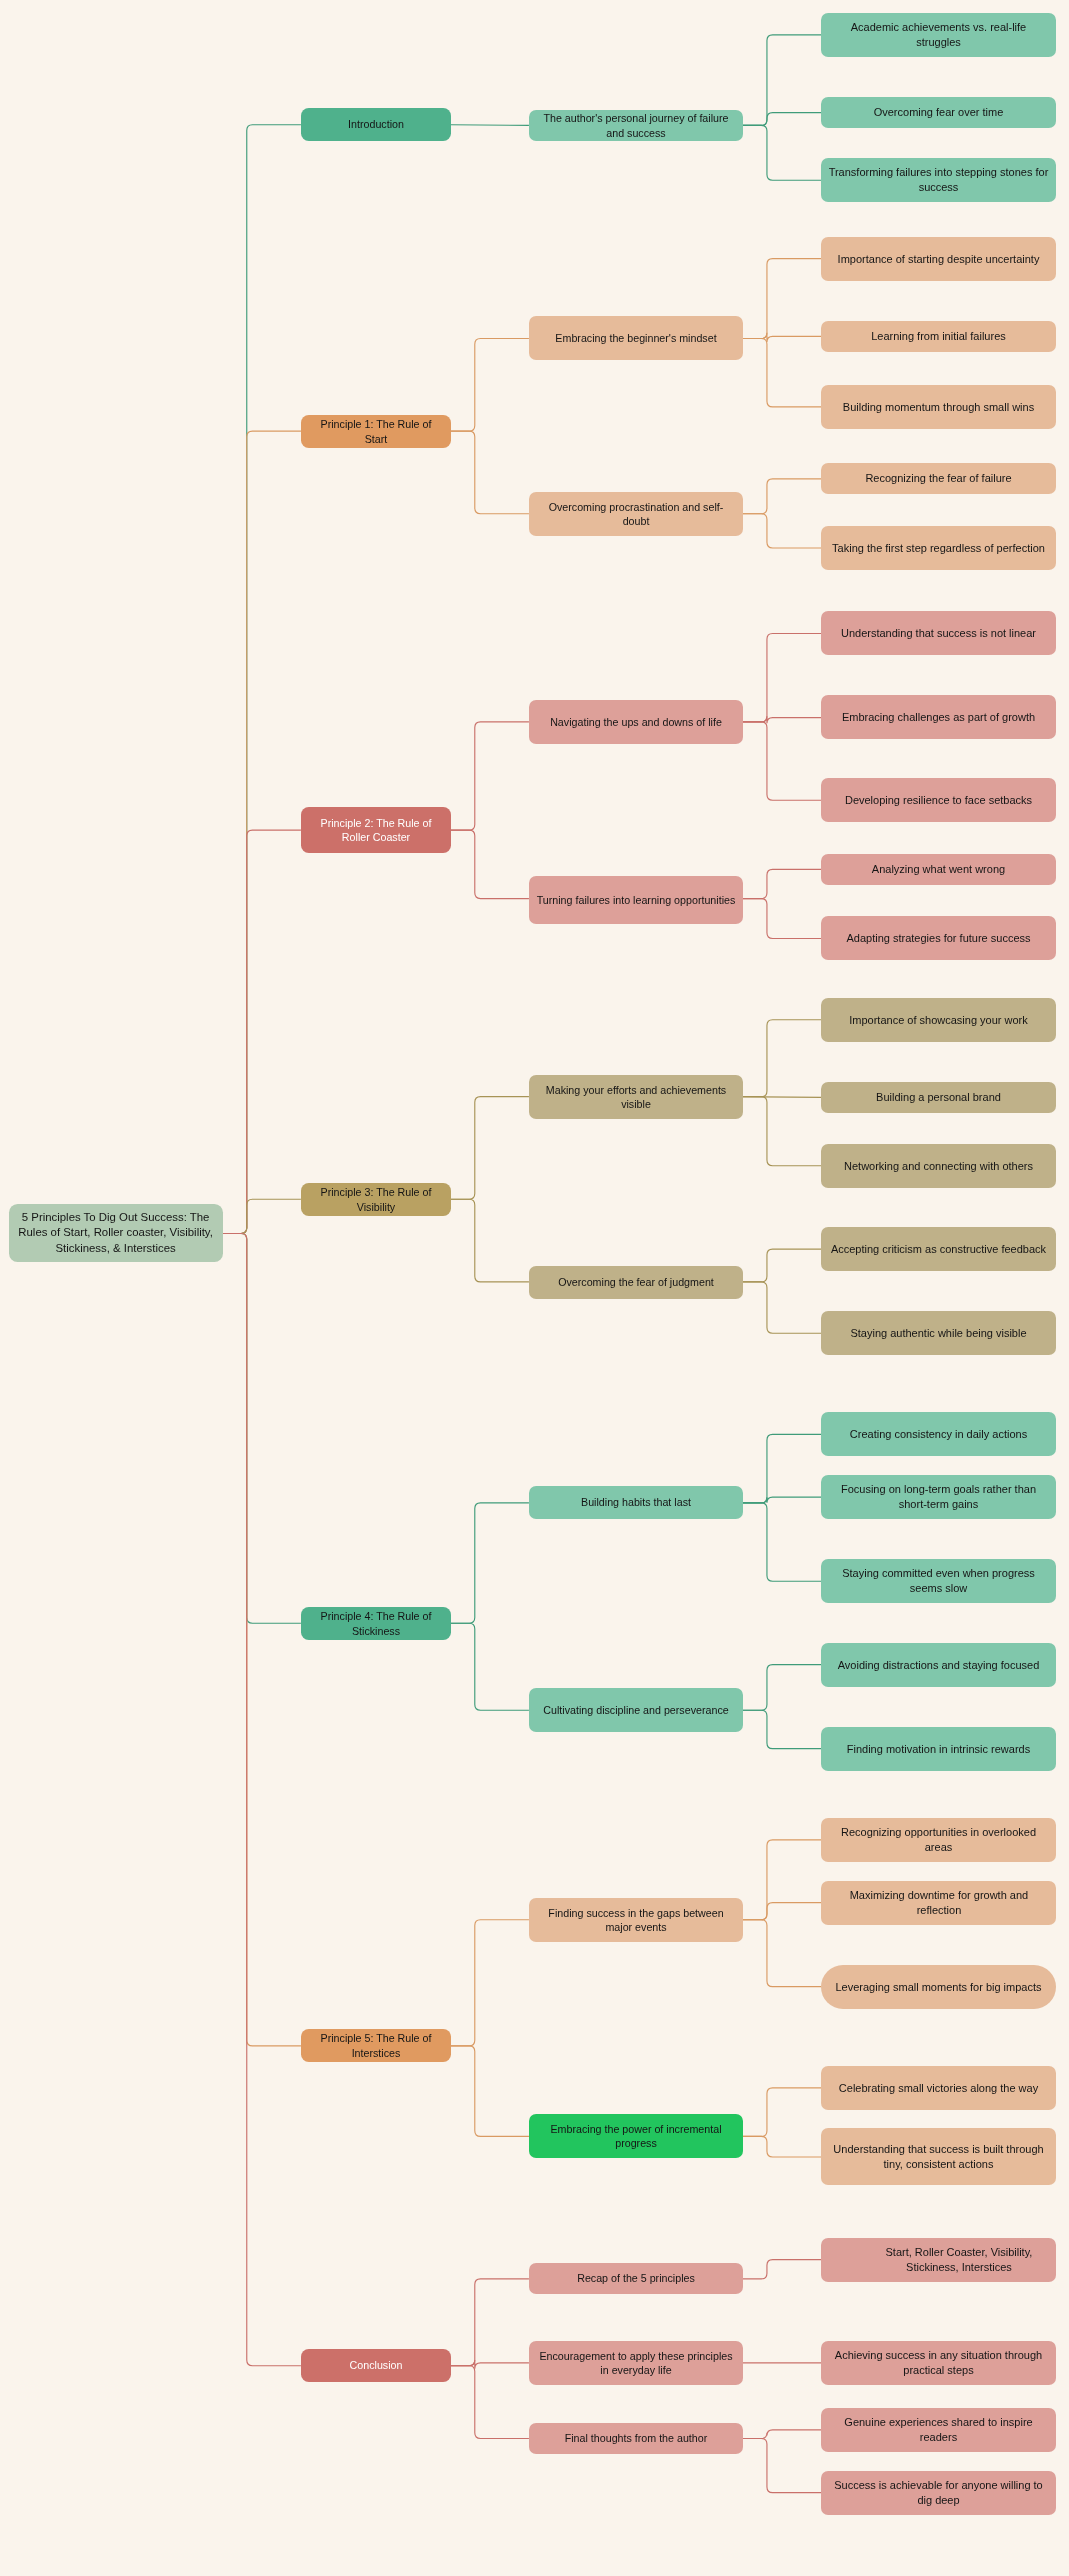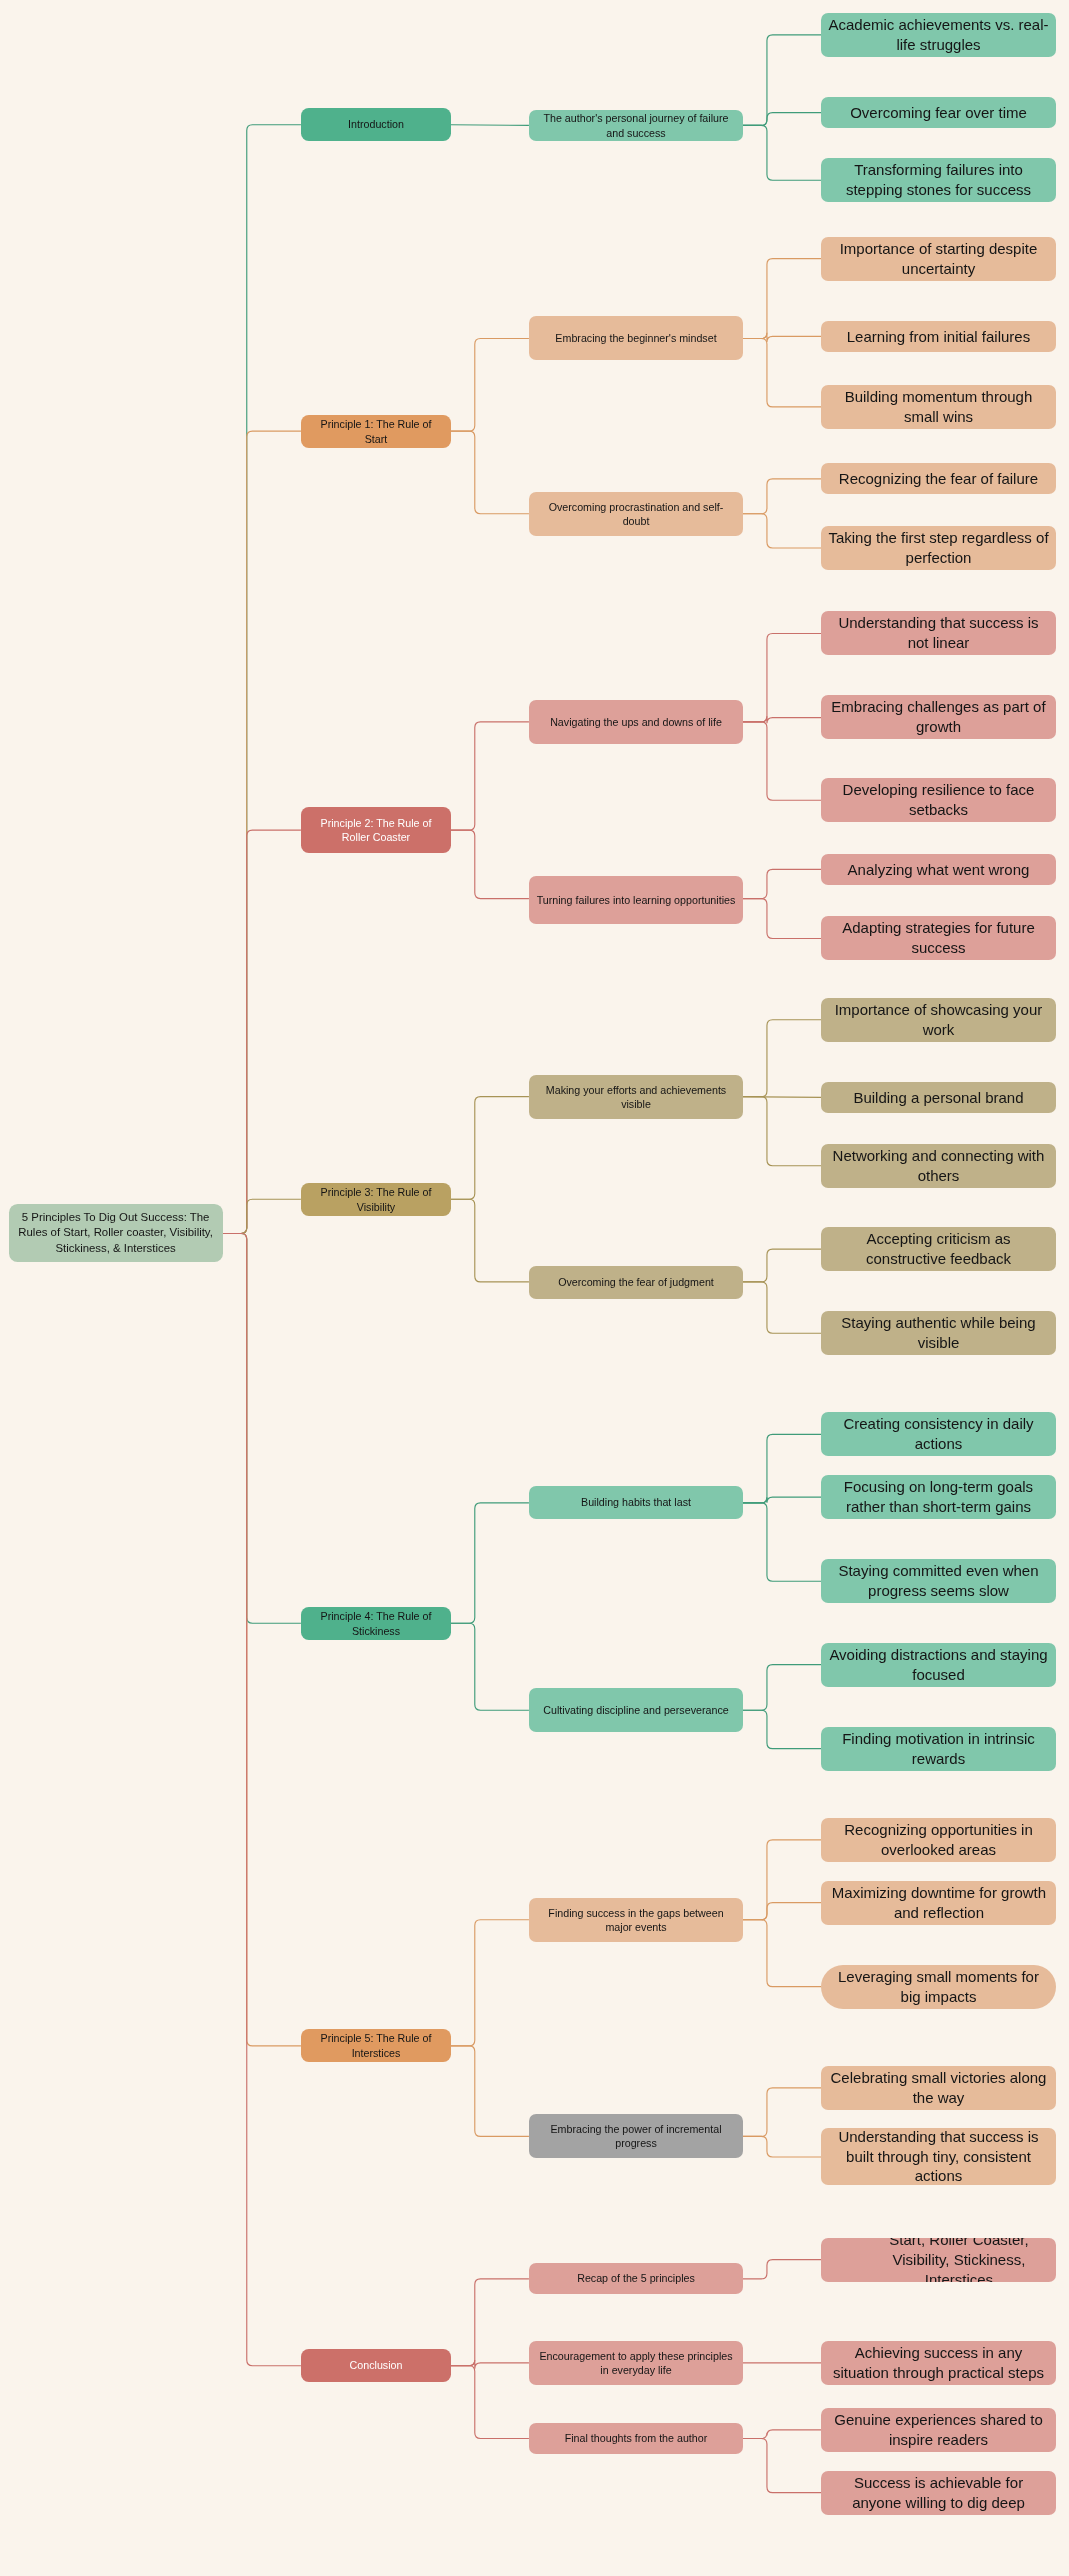--- a/index.html
+++ b/index.html
@@ -5,21 +5,21 @@
   html,body{margin:0;padding:0;background:#faf4ec;}
   #stage{position:relative;width:1070px;height:2576px;background:#faf4ec;
          font-family:"Liberation Sans","DejaVu Sans",sans-serif;overflow:hidden;}
   #links{position:absolute;left:0;top:0;width:1070px;height:2576px;pointer-events:none;}
   .node{position:absolute;box-sizing:border-box;display:flex;align-items:center;
         justify-content:center;text-align:center;border-radius:7.1px;
         color:#151515;line-height:1.32;padding:4.3px 7.1px;overflow:hidden;}
   .n-root{border-radius:8.6px;}
   .n-l1{font-size:10.7px;border-radius:7.8px;}
   .n-l2{font-size:10.7px;}
-  .n-l3{font-size:15px;}
+  .n-l3{font-size:11px;}
 </style>
 </head>
 <body>
 
 <div id="stage">
   <svg id="links" viewBox="0 0 1501 3615" width="1070" height="2576">
       <path d="M312,1731 H338 Q346,1731 346,1723 V183 Q346,175 354,175 H422" fill="none" stroke="#3f9b79" stroke-width="1.6"></path>
       <path d="M632,175 L742,176" fill="none" stroke="#3f9b79" stroke-width="1.6"></path>
       <path d="M1042,176 H1068 Q1076,176 1076,168 V57 Q1076,49 1084,49 H1152" fill="none" stroke="#3f9b79" stroke-width="1.6"></path>
       <path d="M1042,176 H1068 Q1076,176 1076,168 V166 Q1076,158 1084,158 H1152" fill="none" stroke="#3f9b79" stroke-width="1.6"></path>
@@ -110,21 +110,21 @@
       <div class="node n-l3" style="left: 821px; top: 1475px; width: 235px; height: 44px; background: rgb(128, 199, 171); color: rgb(21, 21, 21);">Focusing on long-term goals rather than short-term gains</div>
       <div class="node n-l3" style="left: 821px; top: 1559px; width: 235px; height: 44px; background: rgb(128, 199, 171); color: rgb(21, 21, 21);">Staying committed even when progress seems slow</div>
       <div class="node n-l2" style="left: 529px; top: 1688px; width: 214px; height: 44px; background: rgb(128, 199, 171); color: rgb(21, 21, 21);">Cultivating discipline and perseverance</div>
       <div class="node n-l3" style="left: 821px; top: 1643px; width: 235px; height: 44px; background: rgb(128, 199, 171); color: rgb(21, 21, 21);">Avoiding distractions and staying focused</div>
       <div class="node n-l3" style="left: 821px; top: 1727px; width: 235px; height: 44px; background: rgb(128, 199, 171); color: rgb(21, 21, 21);">Finding motivation in intrinsic rewards</div>
       <div class="node n-l1" style="left: 301px; top: 2029px; width: 150px; height: 33px; background: rgb(224, 154, 96); color: rgb(21, 21, 21);">Principle 5: The Rule of Interstices</div>
       <div class="node n-l2" style="left: 529px; top: 1898px; width: 214px; height: 44px; background: rgb(230, 187, 154); color: rgb(21, 21, 21);">Finding success in the gaps between major events</div>
       <div class="node n-l3" style="left: 821px; top: 1818px; width: 235px; height: 44px; background: rgb(230, 187, 154); color: rgb(21, 21, 21);">Recognizing opportunities in overlooked areas</div>
       <div class="node n-l3" style="left: 821px; top: 1881px; width: 235px; height: 44px; background: rgb(230, 187, 154); color: rgb(21, 21, 21); padding-left: 8px;">Maximizing downtime for growth and reflection</div>
       <div class="node n-l3" style="left: 821px; top: 1965px; width: 235px; height: 44px; background: rgb(230, 187, 154); color: rgb(21, 21, 21); border-radius: 22px;">Leveraging small moments for big impacts</div>
-      <div class="node n-l2" style="left: 529px; top: 2114px; width: 214px; height: 44px; background: #a3a3a3; color: rgb(21, 21, 21);">Embracing the power of incremental progress</div>
+      <div class="node n-l2" style="left: 529px; top: 2114px; width: 214px; height: 44px; background: #22c55e; color: rgb(21, 21, 21);">Embracing the power of incremental progress</div>
       <div class="node n-l3" style="left: 821px; top: 2066px; width: 235px; height: 44px; background: rgb(230, 187, 154); color: rgb(21, 21, 21);">Celebrating small victories along the way</div>
       <div class="node n-l3" style="left: 821px; top: 2128px; width: 235px; height: 57px; background: rgb(230, 187, 154); color: rgb(21, 21, 21);">Understanding that success is built through tiny, consistent actions</div>
       <div class="node n-l1" style="left: 301px; top: 2349px; width: 150px; height: 33px; background: rgb(204, 112, 105); color: rgb(255, 255, 255);">Conclusion</div>
       <div class="node n-l2" style="left: 529px; top: 2263px; width: 214px; height: 31px; background: rgb(221, 160, 153); color: rgb(21, 21, 21); text-align: right;">Recap of the 5 principles</div>
       <div class="node n-l3" style="left: 821px; top: 2238px; width: 235px; height: 44px; background: rgb(221, 160, 153); color: rgb(21, 21, 21); padding-left: 48px;">Start, Roller Coaster, Visibility, Stickiness, Interstices</div>
       <div class="node n-l2" style="left: 529px; top: 2341px; width: 214px; height: 44px; background: rgb(221, 160, 153); color: rgb(21, 21, 21);">Encouragement to apply these principles in everyday life</div>
       <div class="node n-l3" style="left: 821px; top: 2341px; width: 235px; height: 44px; background: rgb(221, 160, 153); color: rgb(21, 21, 21);">Achieving success in any situation through practical steps</div>
       <div class="node n-l2" style="left: 529px; top: 2423px; width: 214px; height: 31px; background: rgb(221, 160, 153); color: rgb(21, 21, 21);">Final thoughts from the author</div>
       <div class="node n-l3" style="left: 821px; top: 2408px; width: 235px; height: 44px; background: rgb(221, 160, 153); color: rgb(21, 21, 21);">Genuine experiences shared to inspire readers</div>
       <div class="node n-l3" style="left: 821px; top: 2471px; width: 235px; height: 44px; background: rgb(221, 160, 153); color: rgb(21, 21, 21);">Success is achievable for anyone willing to dig deep</div>

